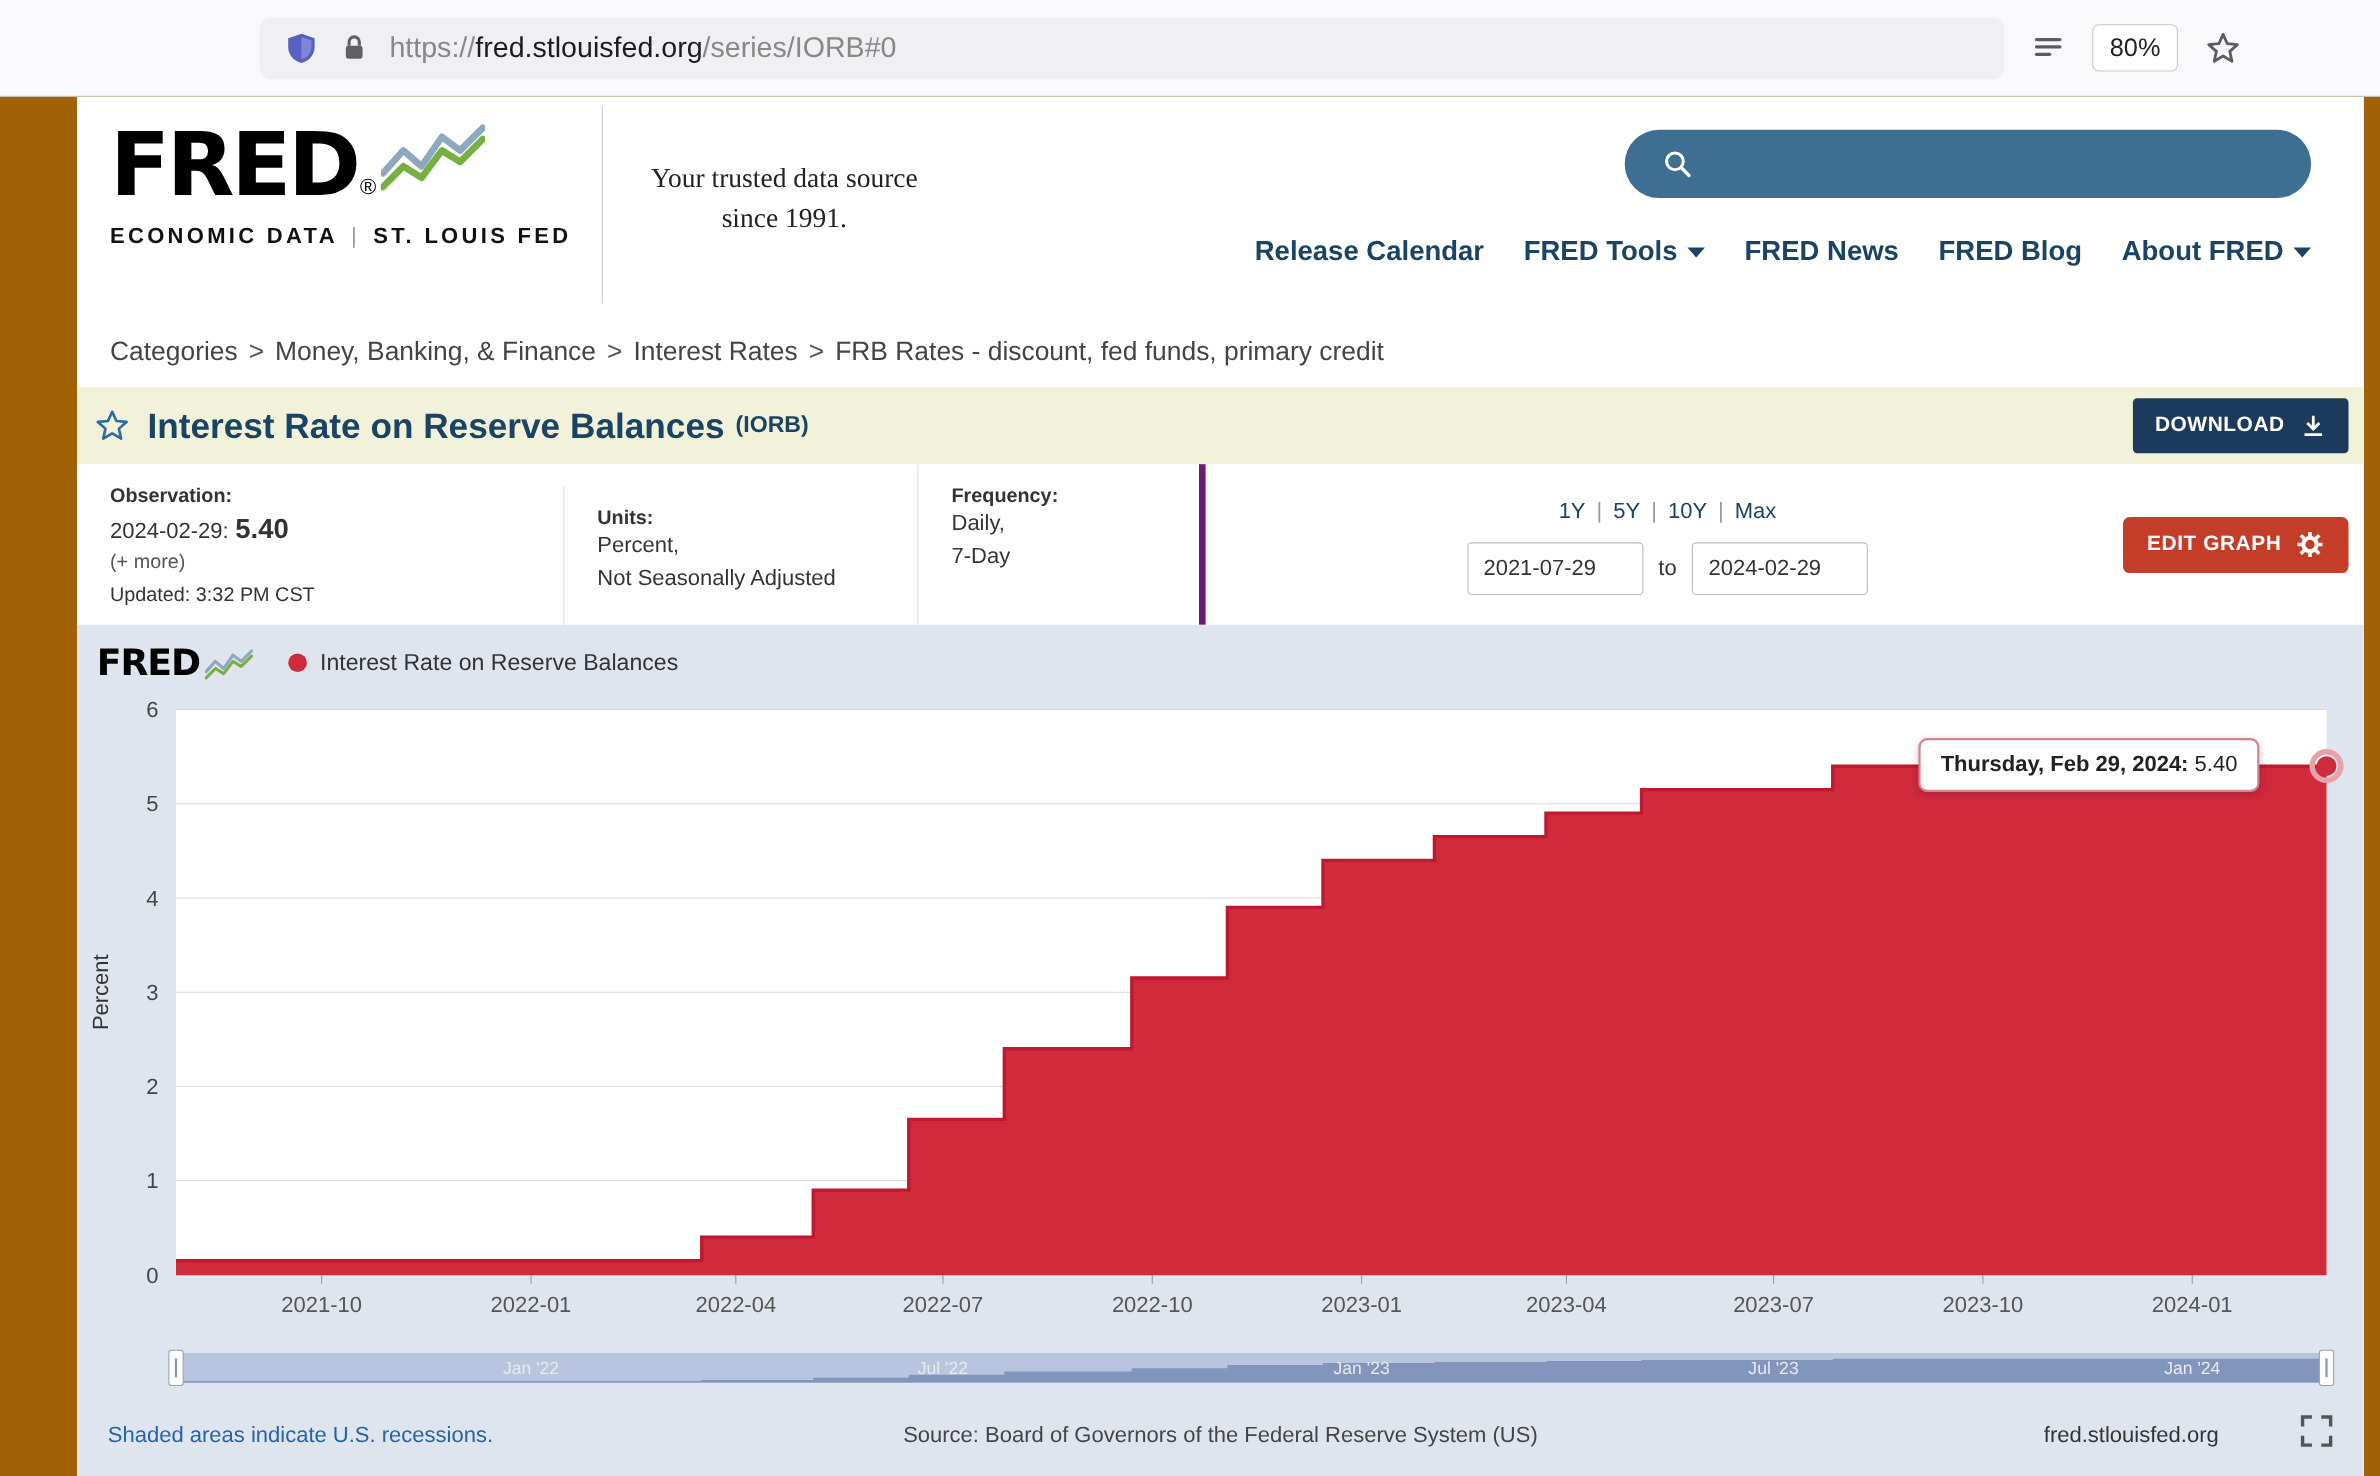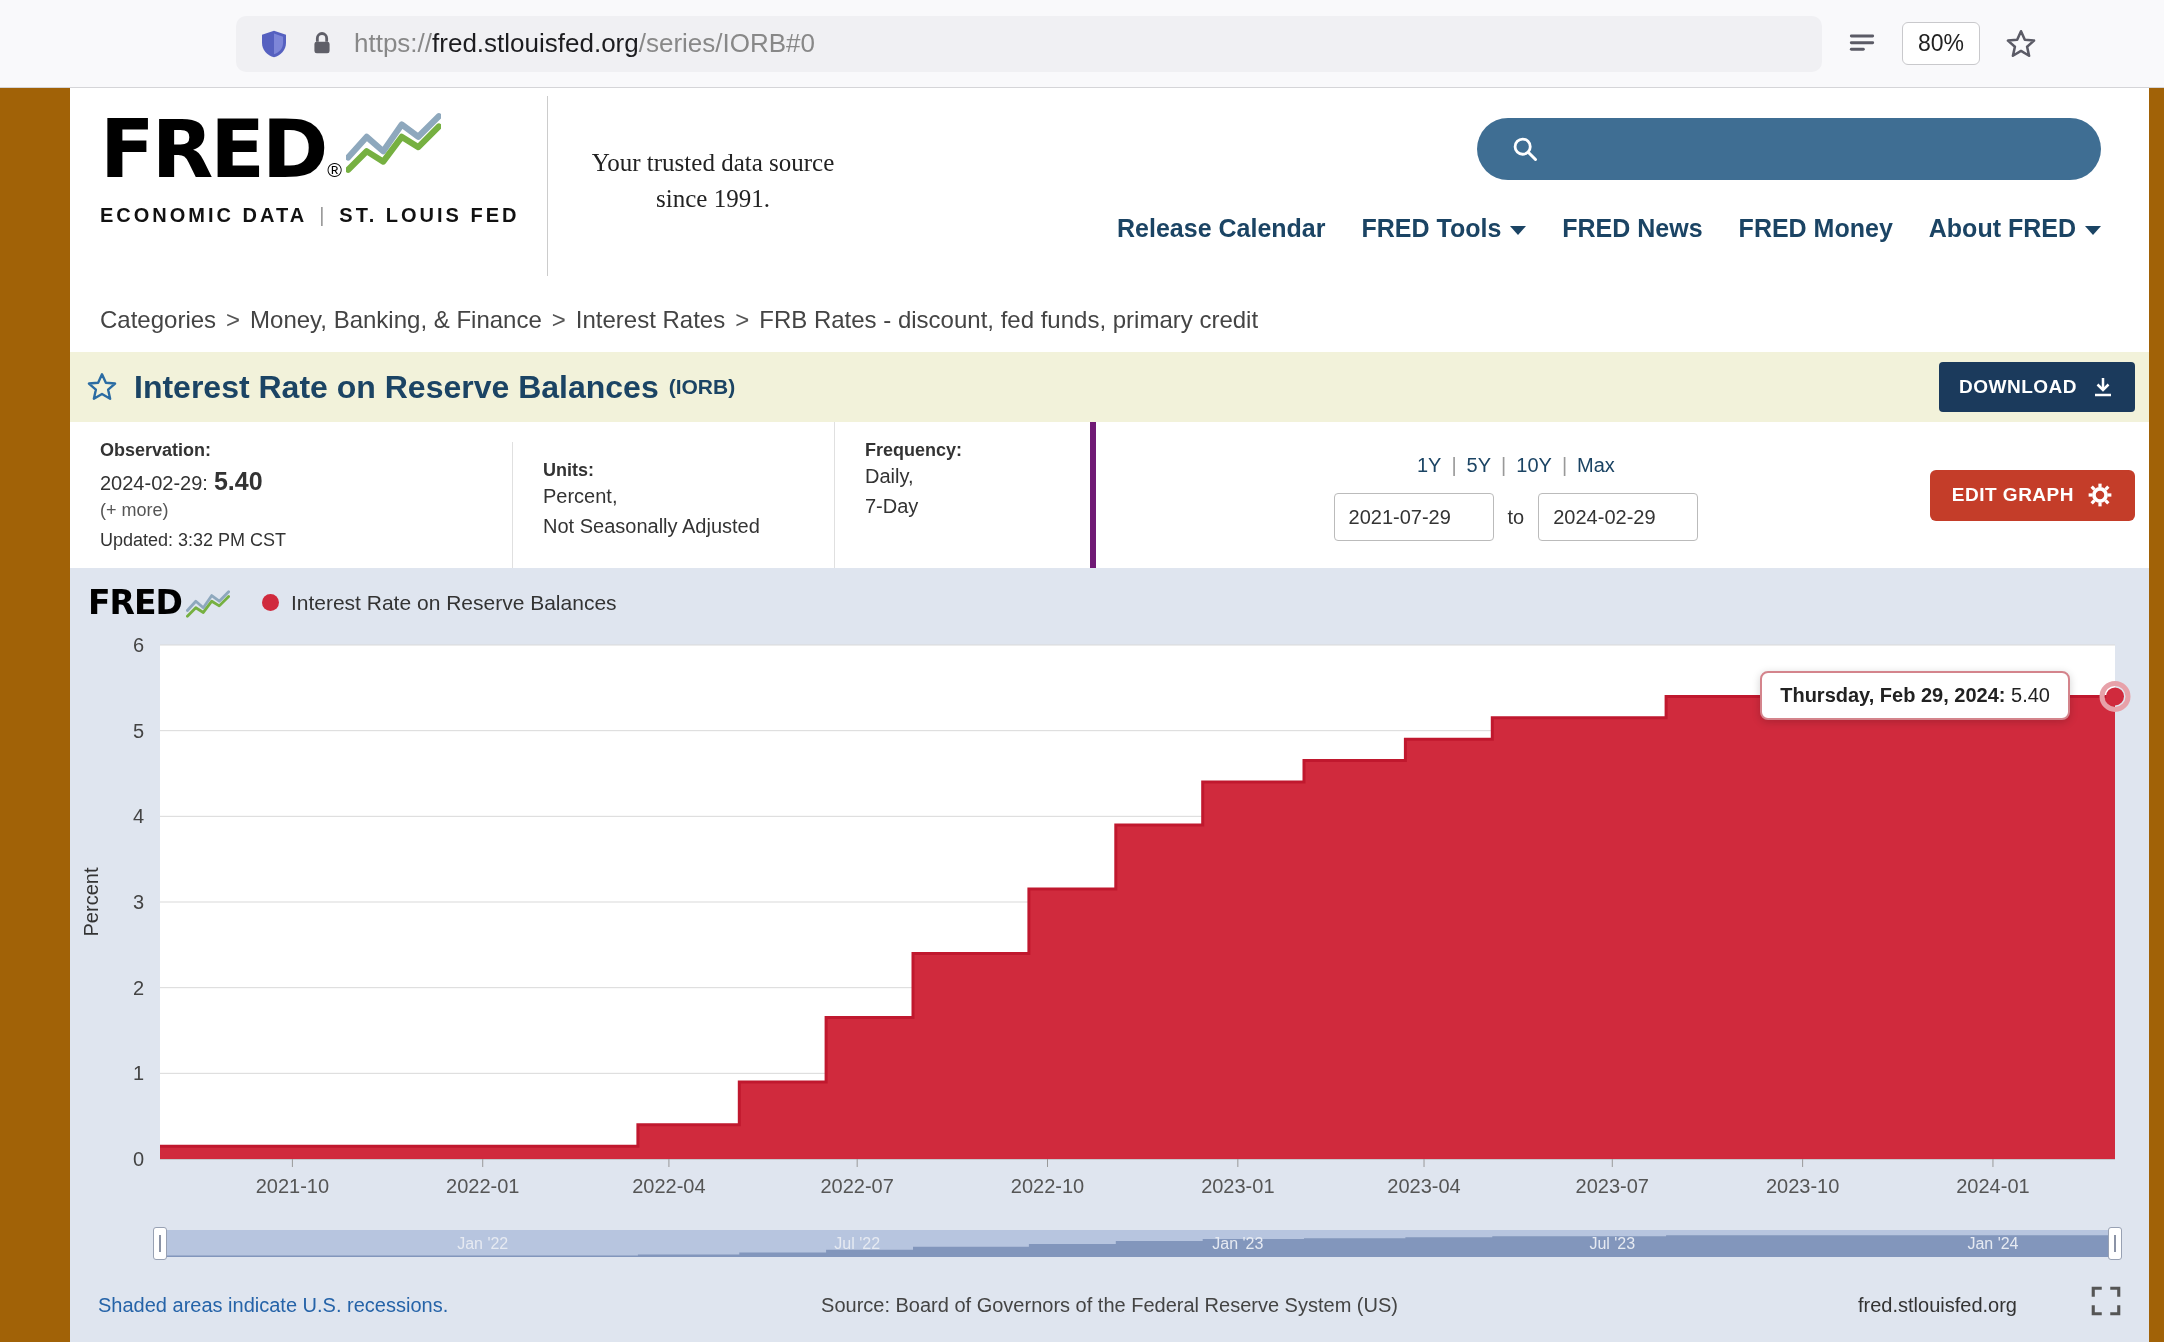--- a/index.html
+++ b/index.html
@@ -72,21 +72,21 @@
   .edit-btn { height:51px; background:var(--accent-red-button,#c43d29); color:#fff; border:none; border-radius:6px; font-size:19px; font-weight:bold; letter-spacing:.5px; display:flex; align-items:center; gap:13px; padding:0 22px; cursor:pointer; font-family:"Liberation Sans",sans-serif; }
 
   
   .graph-panel { flex:1 1 auto; background:var(--panel-bg,#dfe5ef); position:relative; overflow:hidden; }
   .graph-legend { position:absolute; top:18px; left:18px; display:flex; align-items:center; z-index:3; }
   .legend-logo { display:flex; align-items:flex-end; }
   .legend-logo-text { font-family:"DejaVu Sans",sans-serif; font-size:33px; font-weight:900; letter-spacing:-1px; color:#000; line-height:1; }
   .legend-dot { width:17px; height:17px; border-radius:50%; background:var(--series-red,#d02a3d); margin:0 12px 0 32px; }
   .legend-name { font-size:21px; color:#333; }
   .chart-svg { position:absolute; left:0; top:0; z-index:1; }
-  .tooltip { position:absolute; right:79px; top:103px; background:#fff; border:2px solid #d4848c; border-radius:8px; padding:11px 18px; font-size:20px; color:#222; z-index:4; box-shadow:0 2px 8px rgba(0,0,0,.18); white-space:nowrap; }
+  .tooltip { position:absolute; right:95px; top:103px; background:#fff; border:2px solid #d4848c; border-radius:8px; padding:11px 18px; font-size:20px; color:#222; z-index:4; box-shadow:0 2px 8px rgba(0,0,0,.18); white-space:nowrap; }
   .tt-date { font-weight:bold; }
   .slider { position:absolute; left:90px; top:662px; width:1955px; height:27px; background:var(--slider-track,#b7c5df); z-index:2; }
   .slider-handle { position:absolute; top:-3px; width:14px; height:33px; background:#fff; border:1px solid #98a1b3; border-radius:3px; z-index:3; display:flex; align-items:center; justify-content:center; cursor:ew-resize; }
   .slider-handle .grip { width:2px; height:17px; background:#8b93a6; }
   .handle-left { left:-7px; } .handle-right { right:-7px; }
   .footnote { position:absolute; left:28px; top:726px; font-size:20px; color:var(--link-blue,#2563a8); cursor:pointer; z-index:3; }
   .source-line { position:absolute; left:0; top:726px; width:100%; text-align:center; font-size:20px; color:#444; z-index:2; }
   .site-link { position:absolute; right:132px; top:726px; font-size:20px; color:#333; z-index:3; }
   .expand-icon { position:absolute; right:26px; top:716px; z-index:3; cursor:pointer; }
   .defs-hidden { position:absolute; width:0; height:0; overflow:hidden; }
@@ -158,21 +158,21 @@
           <div class="search-pill">
             <svg width="28" height="28" viewBox="0 0 24 24">
               <circle cx="10" cy="10" r="6.5" fill="none" stroke="#fff" stroke-width="2.4"></circle>
               <line x1="15" y1="15" x2="21" y2="21" stroke="#fff" stroke-width="2.6" stroke-linecap="round"></line>
             </svg>
           </div>
           <nav class="main-nav">
               <a class="nav-link">Release Calendar</a>
               <a class="nav-link">FRED Tools<span class="caret"></span></a>
               <a class="nav-link">FRED News</a>
-              <a class="nav-link">FRED Money</a>
+              <a class="nav-link">FRED Blog</a>
               <a class="nav-link">About FRED<span class="caret"></span></a>
             </nav>
         </div>
       </div>
 
       <div class="breadcrumb">
           <a class="bc-link">Categories</a>
           <span class="bc-sep">&gt;</span>
           <a class="bc-link">Money, Banking, &amp; Finance</a>
           <span class="bc-sep">&gt;</span>

